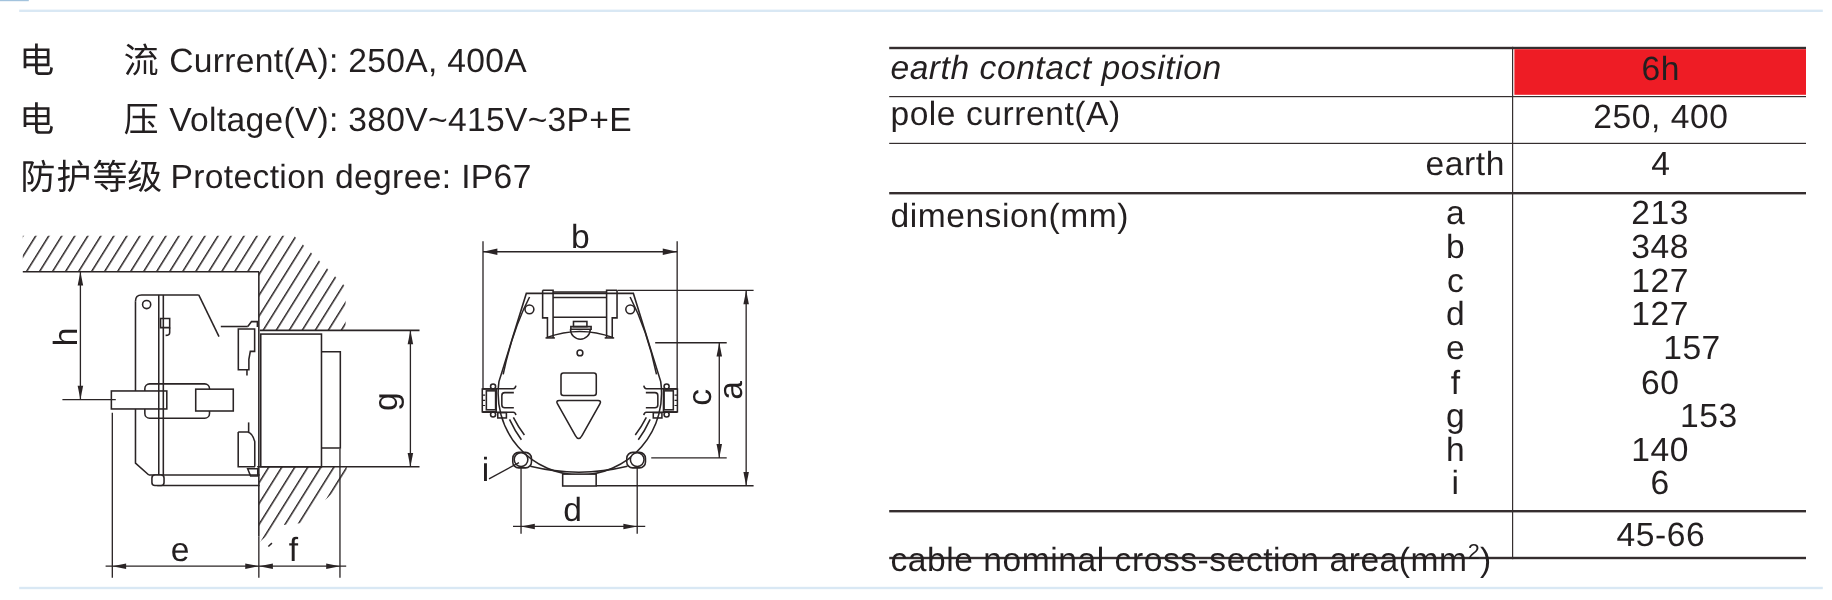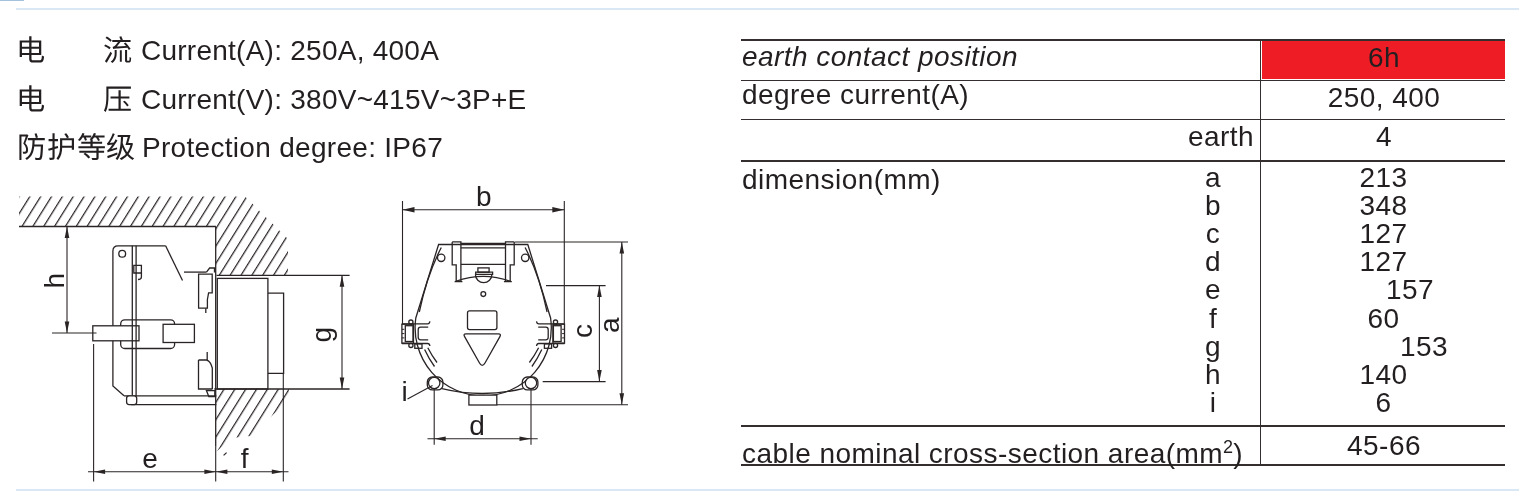--- a/index.html
+++ b/index.html
@@ -5,21 +5,21 @@
 body{width:1527px;height:500px;position:relative;overflow:hidden;
  font-family:"Liberation Sans",sans-serif;color:#231f20;}
 .t{position:absolute;white-space:pre;font-size:28px;letter-spacing:0.45px;line-height:28px;}
 .rule{position:absolute;background:#352e2f;}
 svg text{font-family:"Liberation Sans",sans-serif;}
 </style></head><body>
 <div style="position:absolute;left:0;top:0;width:24px;height:1.2px;background:#a3c3dd"></div>
 <div style="position:absolute;left:16px;top:7.8px;width:1503px;height:1.9px;background:#d9e8f4"></div>
 <div style="position:absolute;left:16px;top:488.9px;width:1503px;height:1.8px;background:#d9e8f4"></div>
 <div class="t" style="left:141.0px;top:37.29px;letter-spacing:0.25px">Current(A): 250A, 400A</div>
-<div class="t" style="left:141.0px;top:85.79px;letter-spacing:0.25px">Current(V): 380V~415V~3P+E</div>
+<div class="t" style="left:141.0px;top:85.79px;letter-spacing:0.25px">Voltage(V): 380V~415V~3P+E</div>
 <div class="t" style="left:142.0px;top:134.29px;letter-spacing:0.3px">Protection degree: IP67</div>
 <svg style="position:absolute;left:16.2px;top:35.3px" width="29.20" height="29.20" viewBox="0 0 1000 1000">
     <g transform="translate(0,880) scale(1,-1)">
       <path d="M452 408V264H204V408ZM531 408H788V264H531ZM452 478H204V621H452ZM531 478V621H788V478ZM126 695V129H204V191H452V85C452 -32 485 -63 597 -63C622 -63 791 -63 818 -63C925 -63 949 -10 962 142C939 148 907 162 887 176C880 46 870 13 814 13C778 13 632 13 602 13C542 13 531 25 531 83V191H865V695H531V838H452V695Z" fill="#231f20"></path>
     </g>
   </svg>
 <svg style="position:absolute;left:103.0px;top:35.3px" width="29.20" height="29.20" viewBox="0 0 1000 1000">
     <g transform="translate(0,880) scale(1,-1)">
       <path d="M577 361V-37H644V361ZM400 362V259C400 167 387 56 264 -28C281 -39 306 -62 317 -77C452 19 468 148 468 257V362ZM755 362V44C755 -16 760 -32 775 -46C788 -58 810 -63 830 -63C840 -63 867 -63 879 -63C896 -63 916 -59 927 -52C941 -44 949 -32 954 -13C959 5 962 58 964 102C946 108 924 118 911 130C910 82 909 46 907 29C905 13 902 6 897 2C892 -1 884 -2 875 -2C867 -2 854 -2 847 -2C840 -2 834 -1 831 2C826 7 825 17 825 37V362ZM85 774C145 738 219 684 255 645L300 704C264 742 189 794 129 827ZM40 499C104 470 183 423 222 388L264 450C224 484 144 528 80 554ZM65 -16 128 -67C187 26 257 151 310 257L256 306C198 193 119 61 65 -16ZM559 823C575 789 591 746 603 710H318V642H515C473 588 416 517 397 499C378 482 349 475 330 471C336 454 346 417 350 399C379 410 425 414 837 442C857 415 874 390 886 369L947 409C910 468 833 560 770 627L714 593C738 566 765 534 790 503L476 485C515 530 562 592 600 642H945V710H680C669 748 648 799 627 840Z" fill="#231f20"></path>
     </g>
@@ -56,24 +56,24 @@
   </svg>
 <div class="rule" style="left:741.0px;top:38.5px;width:763.5px;height:2.6px"></div>
 <div class="rule" style="left:741.0px;top:79.5px;width:763.5px;height:1.8px"></div>
 <div class="rule" style="left:741.0px;top:118.8px;width:763.5px;height:1.5px"></div>
 <div class="rule" style="left:741.0px;top:160.3px;width:763.5px;height:1.5px"></div>
 <div class="rule" style="left:741.0px;top:425.2px;width:763.5px;height:1.7px"></div>
 <div class="rule" style="left:741.0px;top:463.8px;width:763.5px;height:2.4px"></div>
 <div class="rule" style="left:1259.9px;top:39px;width:1.6px;height:427.2px"></div>
 <div style="position:absolute;left:1261.5px;top:41.1px;width:243px;height:38.4px;background:#ee1c25"></div>
 <div class="t" style="left:742.0px;top:43.09px;font-style:italic;">earth contact position</div>
-<div class="t" style="left:742.0px;top:81.29px;">degree current(A)</div>
+<div class="t" style="left:742.0px;top:81.29px;">pole current(A)</div>
 <div class="t" style="left:1188.0px;top:122.99px;">earth</div>
 <div class="t" style="left:742.0px;top:165.79px;">dimension(mm)</div>
-<div class="t" style="left:742.0px;top:440px;text-align:center;">cable nominal cross-section area(mm<span style="font-size:18px;position:relative;top:-10.5px;letter-spacing:0.2px">2</span>)</div>
+<div class="t" style="left:742.0px;top:453px;text-align:center;">cable nominal cross-section area(mm<span style="font-size:18px;position:relative;top:-10.5px;letter-spacing:0.2px">2</span>)</div>
 <div class="t" style="left:1384.0px;top:43.79px;transform:translateX(-50%)">6h</div>
 <div class="t" style="left:1384.0px;top:83.79px;transform:translateX(-50%)">250, 400</div>
 <div class="t" style="left:1384.0px;top:122.99px;transform:translateX(-50%)">4</div>
 <div class="t" style="left:1213.0px;top:164.29px;transform:translateX(-50%)">a</div>
 <div class="t" style="left:1383.5px;top:164.29px;transform:translateX(-50%)">213</div>
 <div class="t" style="left:1213.0px;top:192.34px;transform:translateX(-50%)">b</div>
 <div class="t" style="left:1383.5px;top:192.34px;transform:translateX(-50%)">348</div>
 <div class="t" style="left:1213.0px;top:220.39px;transform:translateX(-50%)">c</div>
 <div class="t" style="left:1383.5px;top:220.39px;transform:translateX(-50%)">127</div>
 <div class="t" style="left:1213.0px;top:248.44px;transform:translateX(-50%)">d</div>

